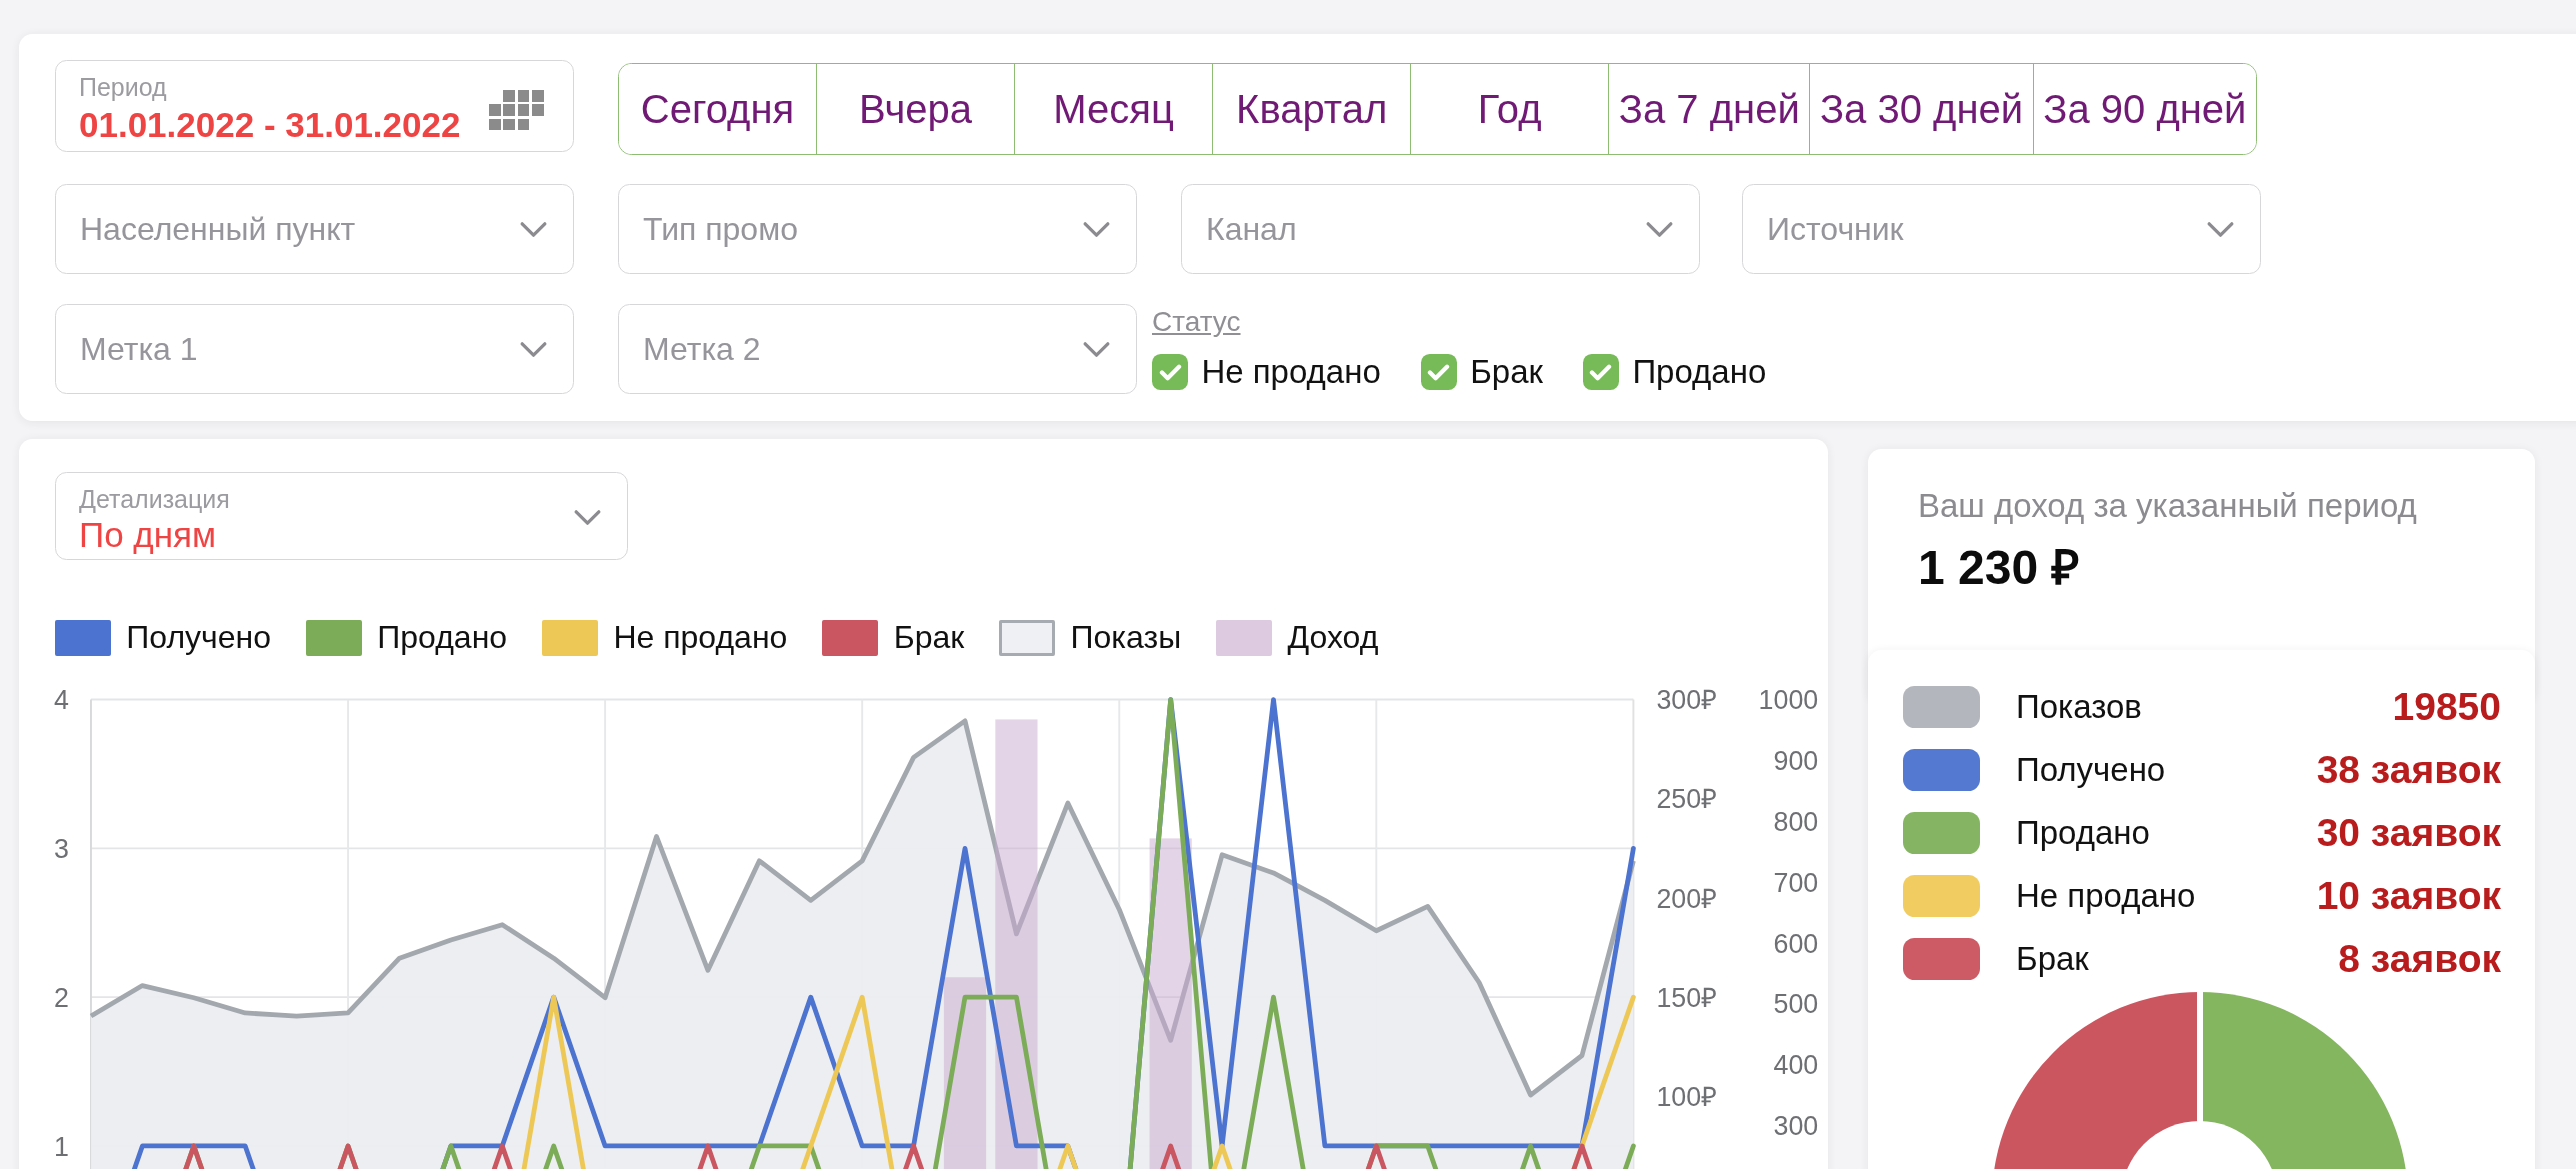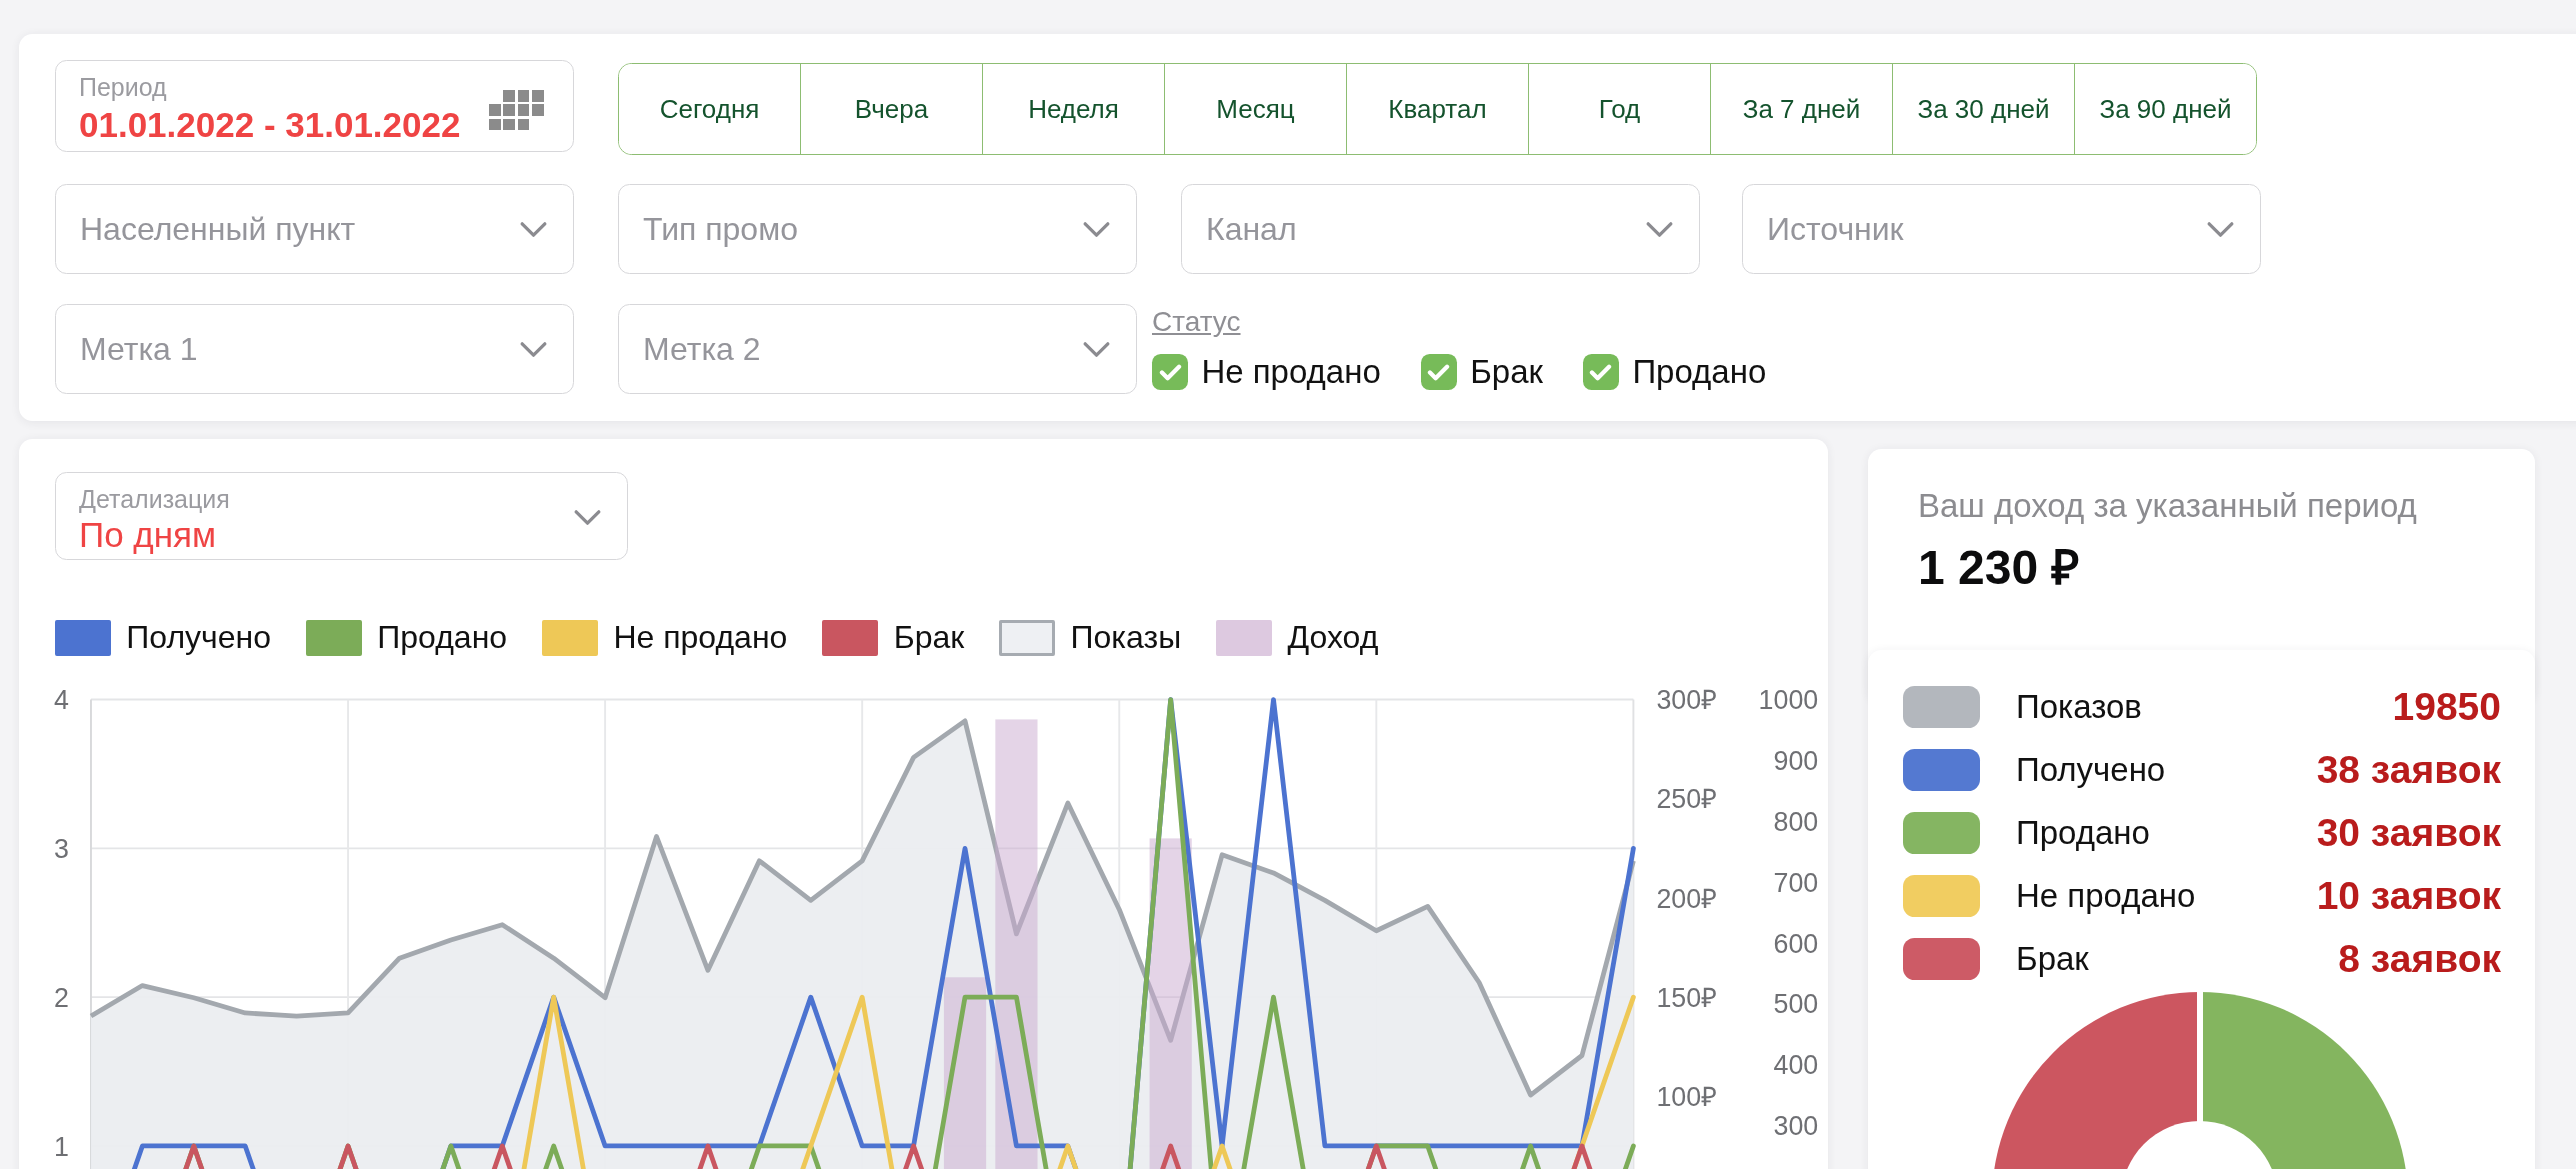--- a/index.html
+++ b/index.html
@@ -27,21 +27,21 @@
   #period-input { left:36px; top:26px; width:519px; height:92px; cursor:pointer; }
   #calendar-icon { position:absolute; right:25px; top:29px; width:59px; height:42px;
     display:grid; grid-template-columns:repeat(4,11.5px); grid-template-rows:repeat(3,11.5px); gap:2.9px; }
   #calendar-icon i { background:#8b8b8b; }
   #calendar-icon i.empty { background:transparent; }
 
   
   #range-group { position:absolute; left:599px; top:29px; width:1639px; height:92px;
     display:flex; border:1.9px solid #8dbd72; border-radius:13.4px; overflow:hidden; background:#fff; }
   .range-btn { flex:1 1 0; display:flex; align-items:center; justify-content:center;
-    font-size:26px; color:#14532d; background:#fff; border:none; border-left:1.9px solid #8dbd72;
+    font-size:40px; color:#701a75; background:#fff; border:none; border-left:1.9px solid #8dbd72;
     cursor:pointer; white-space:nowrap; padding:0 9.6px; }
   .range-btn:first-child { border-left:none; }
 
   .row2 { top:150px; } .row3 { top:270px; }
   .sel-w { width:519px; height:90px;padding-left:24px; }
 
   
   #status-block { position:absolute; left:1133px; top:272px; }
   #status-label { font-size:28px; color:#8f8f94;text-decoration:underline; }
   #status-options { display:flex; gap:40px; margin-top:15.3px; align-items:center; }
@@ -100,21 +100,20 @@
         <i></i>
           <i></i>
           <i></i>
           <i class="empty"></i>
       </div>
     </div>
 
     <div id="range-group">
       <button class="range-btn">Сегодня</button>
       <button class="range-btn">Вчера</button>
-      <button class="range-btn">Неделя</button>
       <button class="range-btn">Месяц</button>
       <button class="range-btn">Квартал</button>
       <button class="range-btn">Год</button>
       <button class="range-btn">За 7 дней</button>
       <button class="range-btn">За 30 дней</button>
       <button class="range-btn">За 90 дней</button>
     </div>
 
     <div class="field select sel-w row2" style="left:36px;">
       <span class="stext">Населенный пункт</span>

